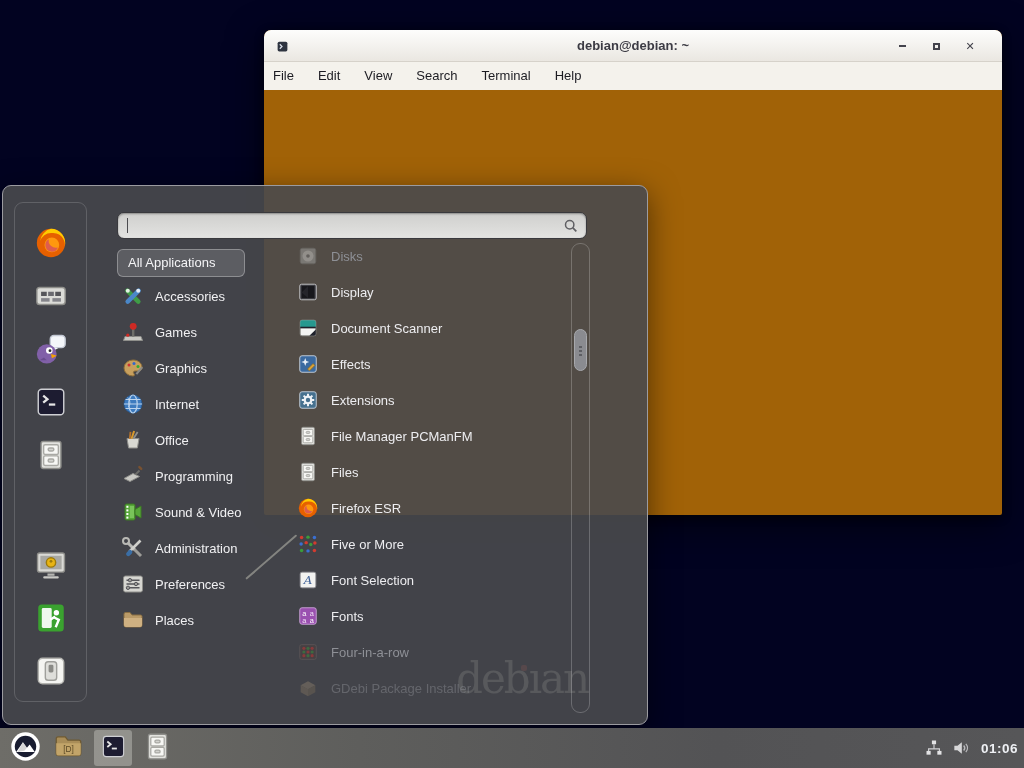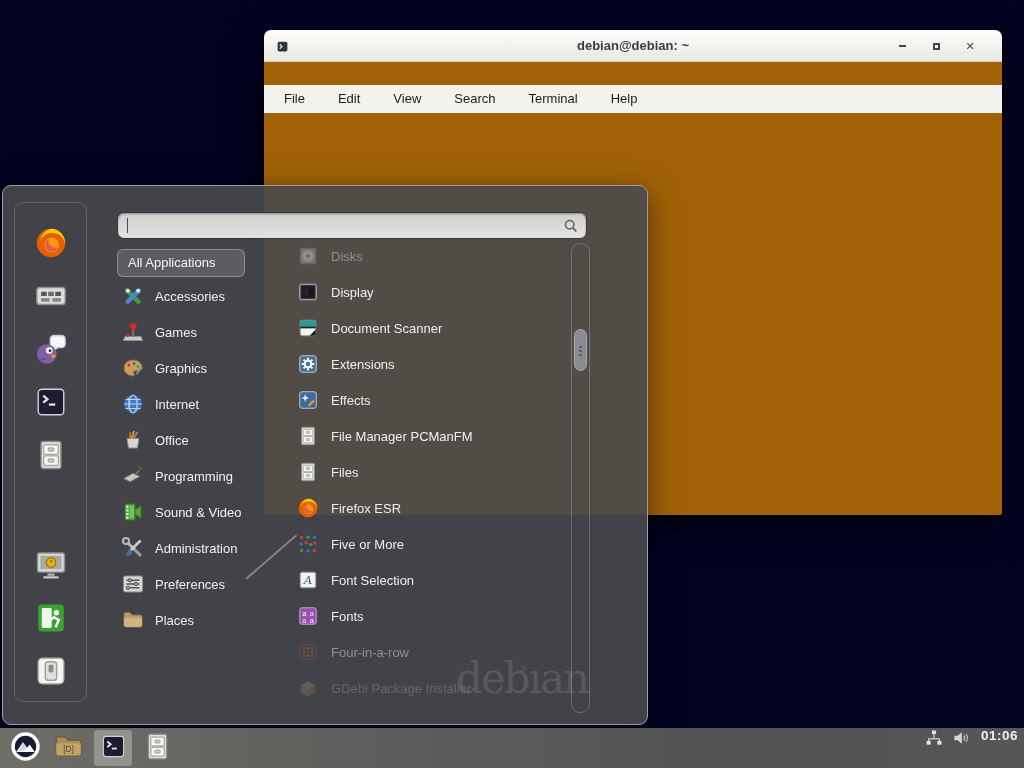--- a/index.html
+++ b/index.html
@@ -26,21 +26,21 @@
     text-align:center; font-weight:bold; font-size:13px; color:#3c3b44; }
   #term-mini-icon { position:absolute; left:12px; top:9px; width:13px; height:13px; }
   #term-controls { position:absolute; right:26px; top:0; height:32px; display:flex;
     align-items:center; gap:22px; }
   .tc-btn { width:12px; height:12px; display:flex; align-items:center; justify-content:center;
     color:#43434c; }
   .tc-min { width:7px; height:2px; background:#43434c; }
   .tc-max { width:7px; height:7px; border:2px solid #43434c; }
   .tc-close { font-size:11px; font-weight:bold; line-height:1; }
   #term-menubar { height:28px; background:#f4f2ec; display:flex; align-items:center;
-    padding-left:12px; gap:17px;margin-top:23px; }
+    padding-left:1px; gap:8px; }
   .tmenu-item { font-size:13px; color:#1c1c22; padding:0 8px; line-height:28px; }
   #term-body { position:relative; height:425px; background:#fff; border-radius:0 0 2px 2px; }
   #term-prompt { position:absolute; left:3px; top:2px; font-family:"DejaVu Sans Mono",monospace;
     font-size:14px; font-weight:bold; white-space:pre; color:#12111c; }
   #prompt-user { color:#26a269; }
   #term-cursor { display:inline-block; width:9px; height:17px; border:1.5px solid #15141f;
     vertical-align:-3px; margin-left:9px; }
   #term-scrollbar { position:absolute; right:0; top:0; bottom:0; width:15px;
     background:#f1efe9; border-left:1px solid #dbd8d1; border-radius:0 0 2px 0; }
   #term-scroll-thumb { position:absolute; left:3px; right:3px; top:2px; bottom:2px;
@@ -100,21 +100,21 @@
 
   
   #taskbar { position:absolute; left:0; right:0; top:728px; height:40px; z-index:5;
     background:linear-gradient(90deg,#6e6d68 0%,#5e5e5c 35%,#535355 70%,#565658 100%); }
   #tb-left { position:absolute; left:0; top:0; height:40px; display:flex; align-items:center; }
   .tb-launch { height:36px; display:flex; align-items:center; justify-content:center;
     margin-left:8px; padding:0 2px; border-radius:3px; }
   .tb-launch.active { background:rgba(235,235,230,.32); width:38px; }
   .tb-launch svg { width:31px; height:31px; }
   .tb-launch.active svg { width:27px; height:27px; }
-  #tb-tray { position:absolute; right:6px; top:0; height:40px; display:flex; 
+  #tb-tray { position:absolute; right:6px; top:0; height:40px; display:flex; align-items:center;
     gap:7px; }
   .tray-icon { width:20px; height:20px; }
   .tray-icon svg { width:20px; height:20px; }
   #tb-clock { font-size:13.5px; font-weight:bold; color:#eef0f4; letter-spacing:.5px;
     margin-left:3px; }
 </style>
 </head>
 <body>
 
 <div id="desktop">
@@ -357,35 +357,35 @@
         <span class="icon"><svg viewBox="0 0 24 24">
             <rect x="3.5" y="3.5" width="17" height="17" rx="2" fill="#f4f4f2" stroke="#8f8f8b"></rect>
             <path d="M3.5 5.5a2 2 0 0 1 2-2h13a2 2 0 0 1 2 2V11h-17z" fill="#27998f"></path>
             <rect x="3.5" y="10.6" width="17" height="1.8" fill="#20222b"></rect>
             <path d="M13.5 20.5l7-7v5a2 2 0 0 1-2 2z" fill="#20222b"></path>
           </svg></span>
         <span class="label">Document Scanner</span>
       </div>
       <div class="app-row">
         <span class="icon"><svg viewBox="0 0 24 24">
+            <rect x="3" y="3" width="18" height="18" rx="2.5" fill="#3b6aa0" stroke="#c8d2de"></rect>
+            <path d="M9 5.5l1.2 3.1 3.1 1.2-3.1 1.2L9 14.1 7.8 11 4.7 9.8 7.8 8.6z" fill="#e8eef6"></path>
+            <path d="M11.5 17.5l6-6 2 2-6 6z" fill="#d8a23a" stroke="#8a6514" stroke-width=".7"></path>
+          </svg></span>
+        <span class="label">Effects</span>
+      </div>
+      <div class="app-row">
+        <span class="icon"><svg viewBox="0 0 24 24">
             <rect x="3" y="3" width="18" height="18" rx="2.5" fill="#46718f" stroke="#c8d2de"></rect>
             <circle cx="12" cy="12" r="3.6" fill="none" stroke="#eef2f6" stroke-width="2.4"></circle>
             <g stroke="#eef2f6" stroke-width="2.2">
               <path d="M12 5.2v3M12 15.8v3M5.2 12h3M15.8 12h3M7.2 7.2l2.1 2.1M14.7 14.7l2.1 2.1M16.8 7.2l-2.1 2.1M9.3 14.7l-2.1 2.1"></path>
             </g>
           </svg></span>
         <span class="label">Extensions</span>
-      </div>
-      <div class="app-row">
-        <span class="icon"><svg viewBox="0 0 24 24">
-            <rect x="3" y="3" width="18" height="18" rx="2.5" fill="#3b6aa0" stroke="#c8d2de"></rect>
-            <path d="M9 5.5l1.2 3.1 3.1 1.2-3.1 1.2L9 14.1 7.8 11 4.7 9.8 7.8 8.6z" fill="#e8eef6"></path>
-            <path d="M11.5 17.5l6-6 2 2-6 6z" fill="#d8a23a" stroke="#8a6514" stroke-width=".7"></path>
-          </svg></span>
-        <span class="label">Effects</span>
       </div>
       <div class="app-row">
         <span class="icon"><svg viewBox="0 0 24 24">
             <rect x="5" y="2.5" width="14" height="19" rx="1.5" fill="#e3e3df" stroke="#8f8f8b"></rect>
             <rect x="6.8" y="4.8" width="10.4" height="6.8" rx="1" fill="#f7f7f4" stroke="#a9a9a4"></rect>
             <rect x="6.8" y="12.6" width="10.4" height="6.8" rx="1" fill="#f7f7f4" stroke="#a9a9a4"></rect>
             <rect x="10" y="7" width="4" height="2.2" rx="1" fill="#d3d3cf" stroke="#a9a9a4"></rect>
             <rect x="10" y="14.8" width="4" height="2.2" rx="1" fill="#d3d3cf" stroke="#a9a9a4"></rect>
           </svg></span>
         <span class="label">File Manager PCManFM</span>

